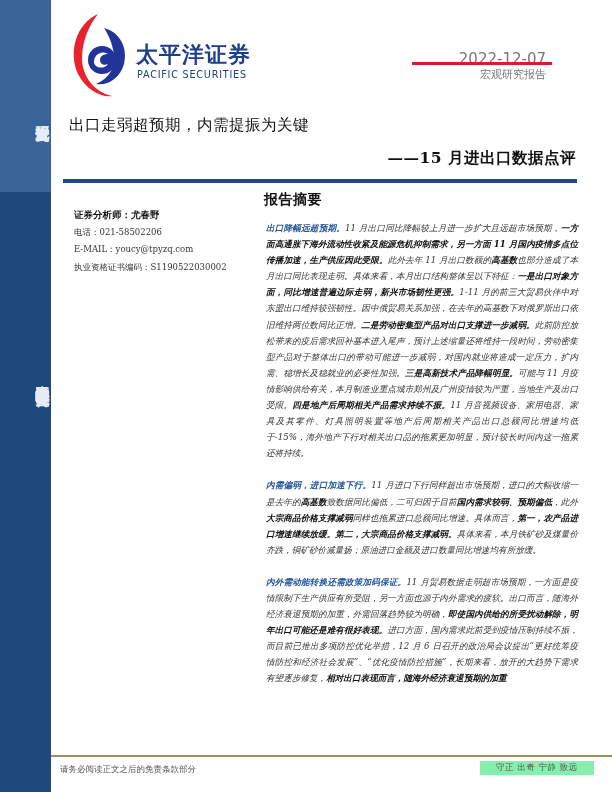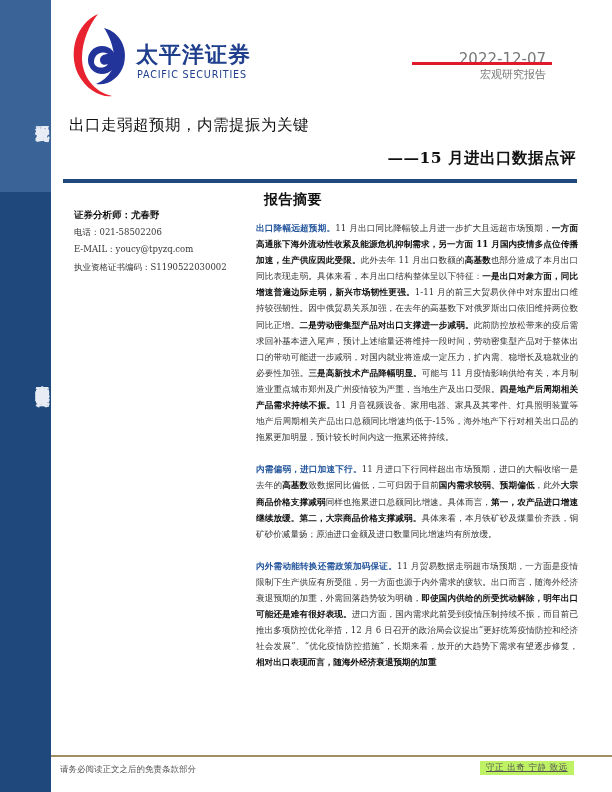--- a/index.html
+++ b/index.html
@@ -62,29 +62,29 @@
   .analyst .name { font-weight:bold; color:#111; font-size:9.5px; }
 
   .summary-heading {
     position:absolute; left:256px; top:191px;
     font-size:14px; font-weight:bold; color:#111; letter-spacing:0.5px;margin-left:8px;
   }
   .summary {
     position:absolute; left:256px; top:220px; width:322px;
     font-size:8.6px; line-height:16.1px; color:#333; text-align:justify;
   }
-  .summary p { margin:0 0 16px 0; }
+  .summary p { margin:0 0 16px 10px;font-style:italic; }
   .summary .lead { color:#24569c; font-weight:bold; }
   .summary b { color:#111; }
 
   .footer-rule { position:absolute; left:51px; top:755px; width:561px; height:2px; background:#a08e62; }
   .disclaimer { position:absolute; left:60px; top:764px; font-size:8.5px; color:#555; }
   .motto {
-    position:absolute; left:480px; top:761px; padding:1px 6px;
-    background:#bef264; font-size:8.5px; color:#555; letter-spacing:0.5px;text-decoration:underline;
+    position:absolute; left:480px; top:761px; padding:1px 16px;
+    background:#86efac; font-size:8.5px; color:#555; letter-spacing:0.5px;
   }
 </style>
 </head>
 <body>
 
 <div class="sidebar-top"></div>
 <div class="sidebar-bottom"></div>
 <div class="vtext top">宏观研究报告</div>
 <div class="vtext bottom">太平洋证券股份有限公司证券研究报告</div>
 

